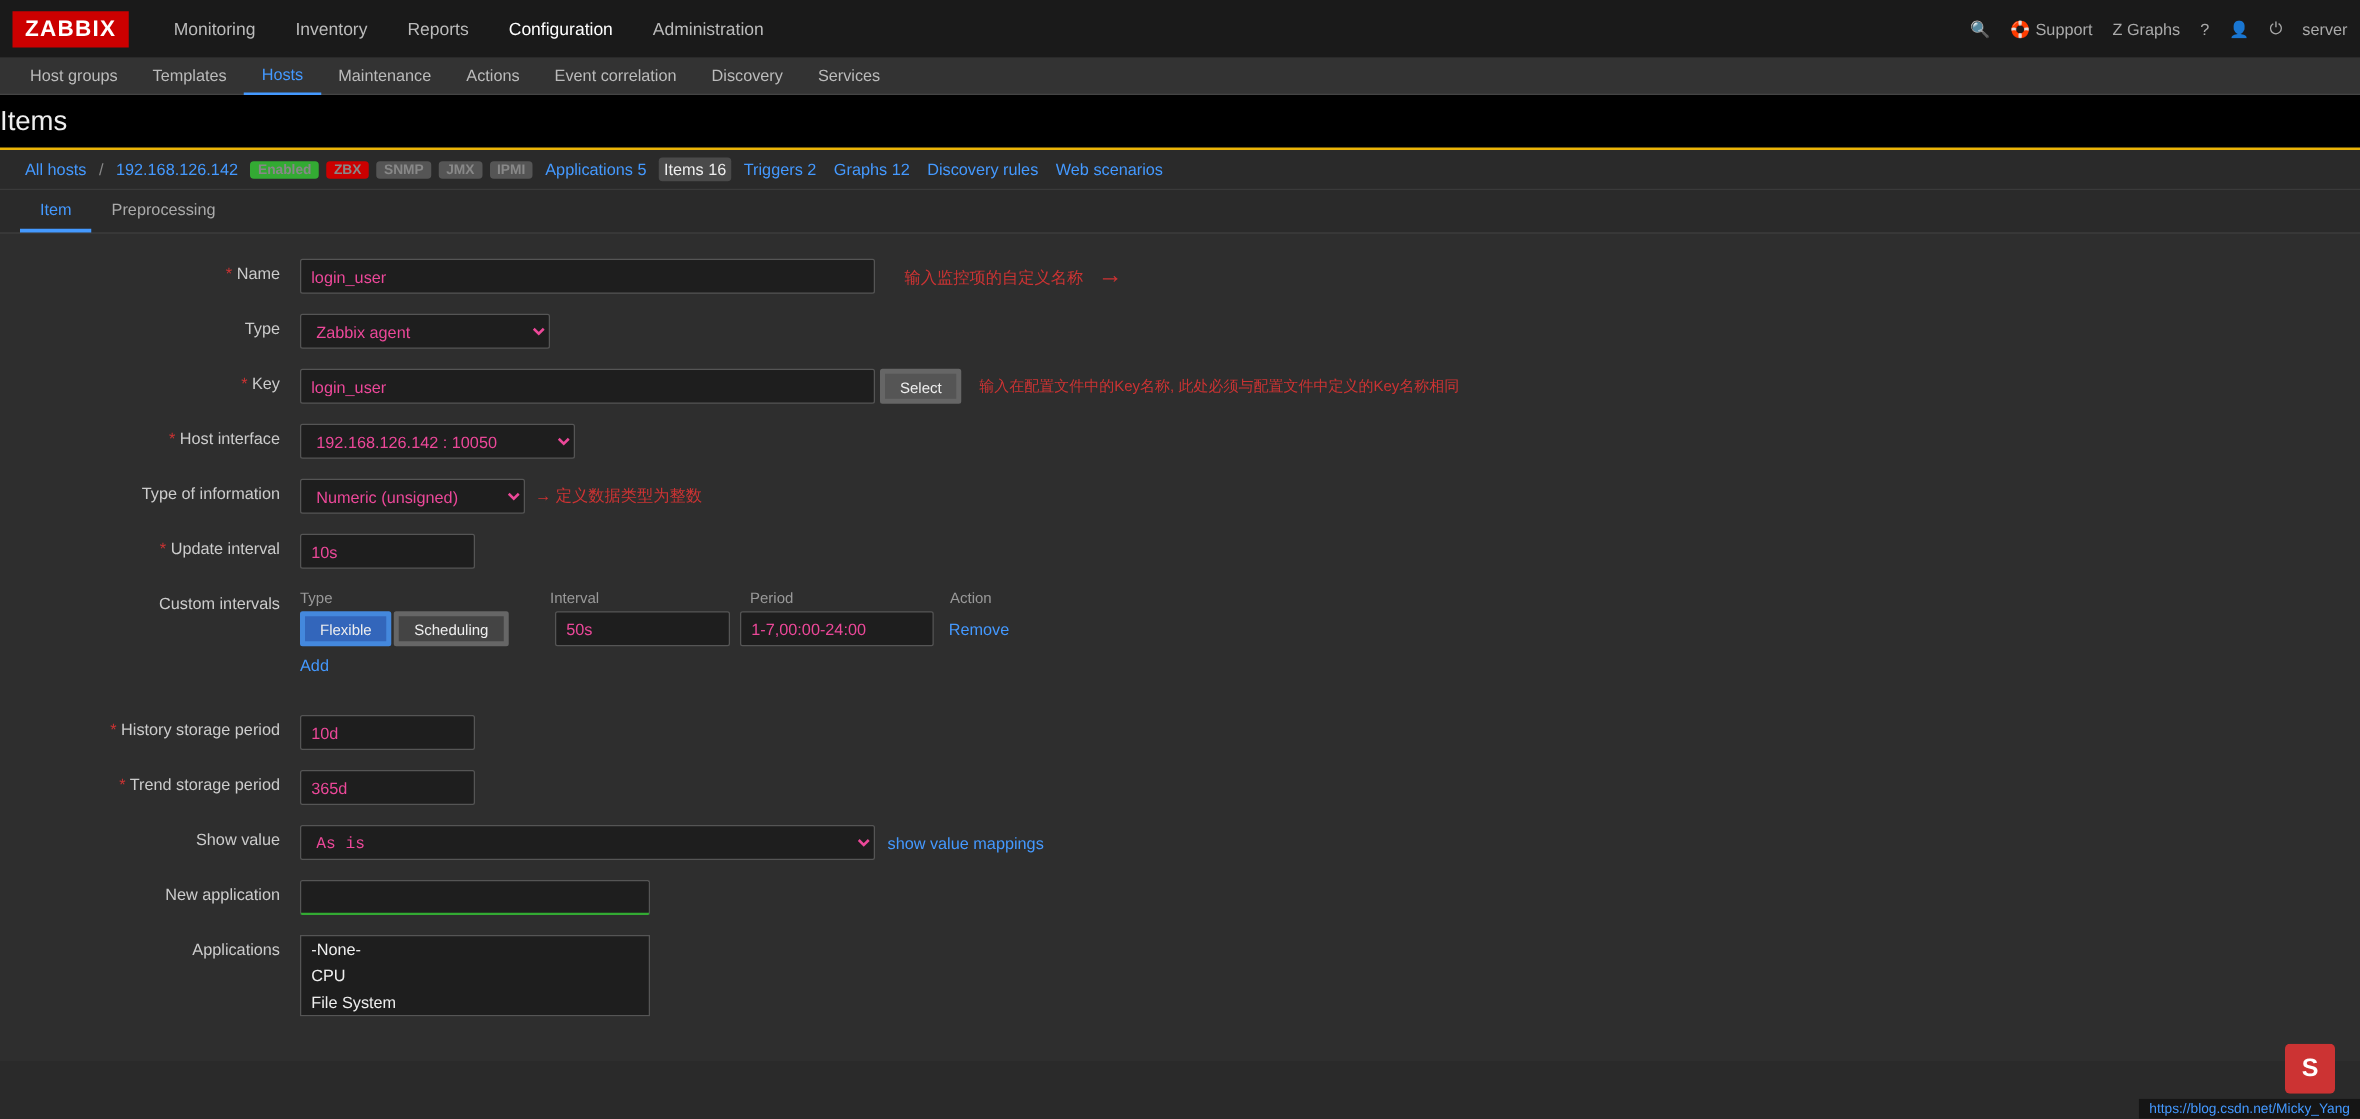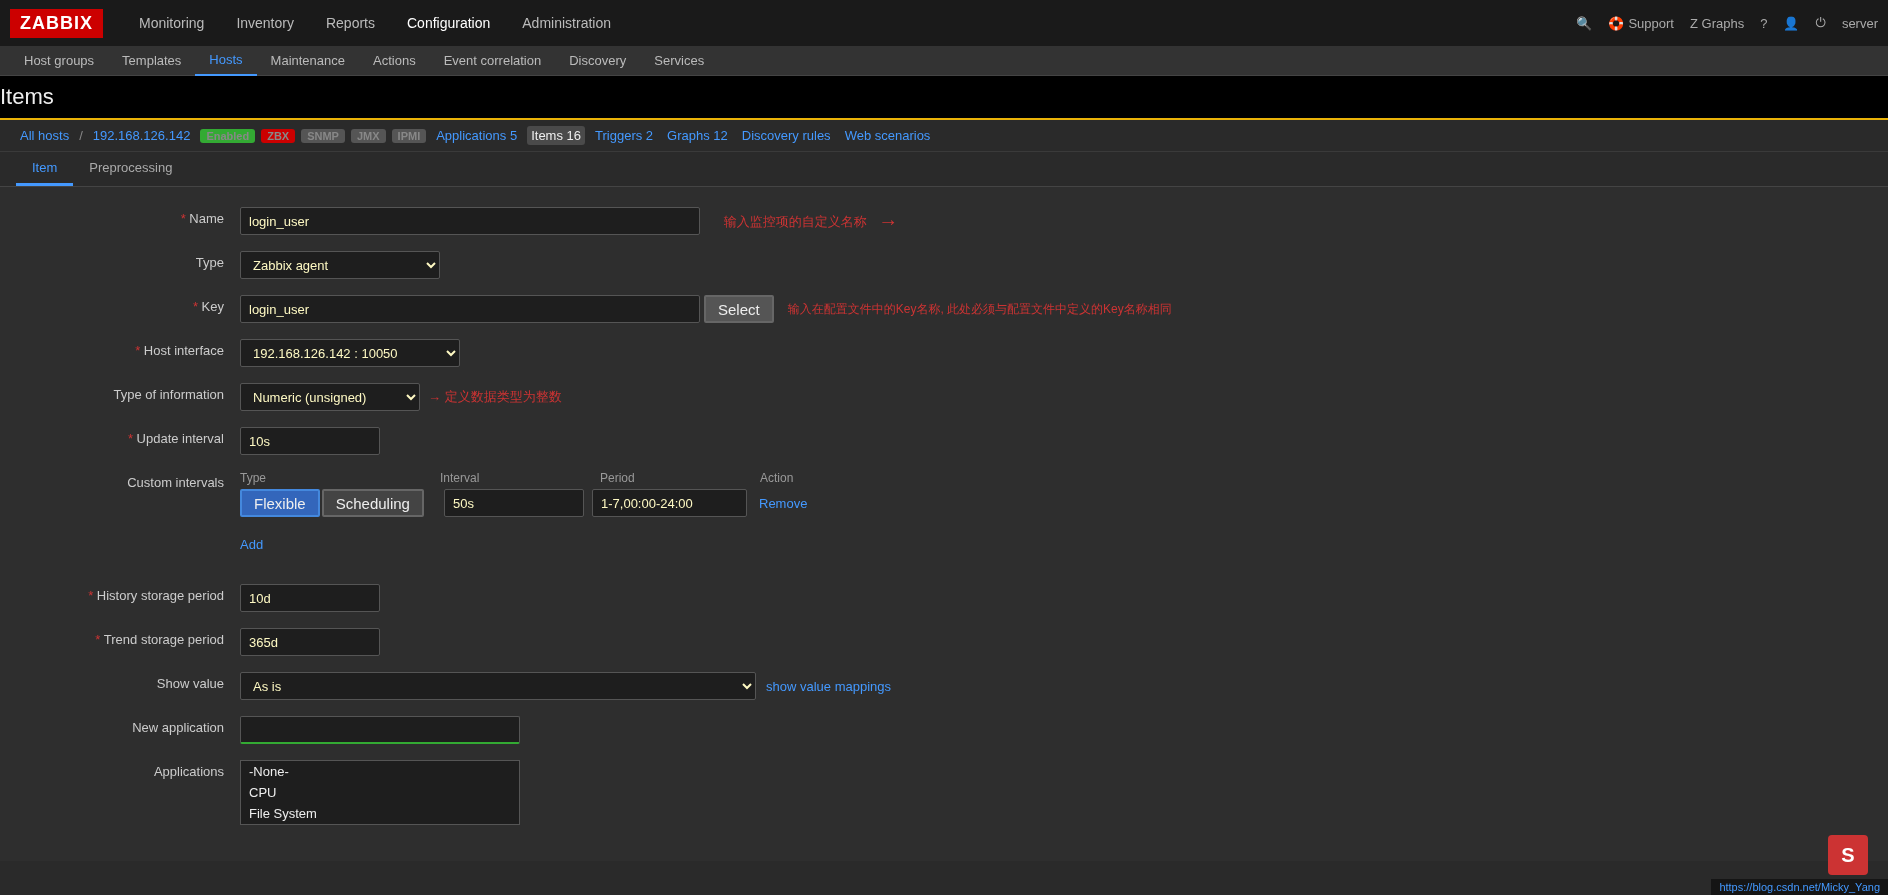--- a/index.html
+++ b/index.html
@@ -37,38 +37,38 @@
     
     .tabs { background: #2a2a2a; display: flex; border-bottom: 1px solid #444; padding: 0 16px; }
     .tab { padding: 8px 16px; cursor: pointer; color: #aaa; font-size: 13px; border-bottom: 3px solid transparent; }
     .tab.active { color: #4499ff; border-bottom: 3px solid #4499ff; }
 
     
     .form-area { background: #2e2e2e; padding: 20px 0; }
     .form-row { display: flex; align-items: flex-start; margin-bottom: 16px; min-height: 28px; }
     .form-label { width: 240px; text-align: right; padding-right: 16px; padding-top: 4px; color: #ccc; font-size: 13px; flex-shrink: 0; }
     .form-label.required::before { content: "* "; color: #cc3333; }
-    .form-control { background: #1e1e1e; border: 1px solid #555; color: #fef9c3; padding: 4px 8px; font-size: 13px; border-radius: 2px; }
+    .form-control { background: #1e1e1e; border: 1px solid #555; color: #ec4899; padding: 4px 8px; font-size: 13px; border-radius: 2px; }
     input.form-control { height: 28px; }
     select.form-control { height: 28px; }
     .input-wide { width: 460px; }
     .input-medium { width: 200px; }
     .input-small { width: 140px; }
-    .btn { padding: 4px 12px; border: 2px solid #7dd3fc; border-radius: 2px; cursor: pointer; font-size: 15px; height: 28px; }
+    .btn { padding: 4px 12px; border: 4px solid #7dd3fc; border-radius: 2px; cursor: pointer; font-size: 12px; height: 28px; }
     .btn-gray { background: #555; color: #eee; border-color: #666; }
     .btn-white { background: #444; color: #eee; border-color: #666; }
     .btn-white.active { background: #3366bb; border-color: #4488dd; }
 
     
     .intervals-header { display: flex; gap: 0; margin-bottom: 4px; color: #999; font-size: 12px; }
     .col-type { width: 200px; }
     .col-interval { width: 160px; }
     .col-period { width: 160px; }
     .col-action { width: 80px; }
-    .interval-row { display: flex; align-items: center; gap: 4px; margin-bottom: 20px; }
+    .interval-row { display: flex; align-items: center; gap: 4px; margin-bottom: 8px; }
     .add-link { color: #4499ff; text-decoration: none; font-size: 13px; cursor: pointer; }
 
     
     .show-value-row { display: flex; align-items: center; gap: 10px; }
     .show-value-link { color: #4499ff; text-decoration: none; font-size: 13px; }
 
     
     .app-list { background: #1e1e1e; border: 1px solid #555; width: 280px; }
     .app-list-item { padding: 3px 8px; font-size: 13px; color: #eee; cursor: pointer; }
 
@@ -232,21 +232,21 @@
     </div>
 
     <div class="form-row">
       <div class="form-label required">Trend storage period</div>
       <input type="text" class="form-control input-small" value="365d" style="">
     </div>
 
     <div class="form-row">
       <div class="form-label">Show value</div>
       <div class="show-value-row">
-        <select class="form-control" style="width:516px;">
+        <select class="form-control" style="width:460px;font-family:Liberation Mono, monospace;">
           <option>As is</option>
         </select>
         <a class="show-value-link">show value mappings</a>
       </div>
     </div>
 
     <div class="form-row">
       <div class="form-label">New application</div>
       <input type="text" class="form-control" style="width: 280px; border-bottom: 2px solid rgb(51, 170, 51);">
     </div>

